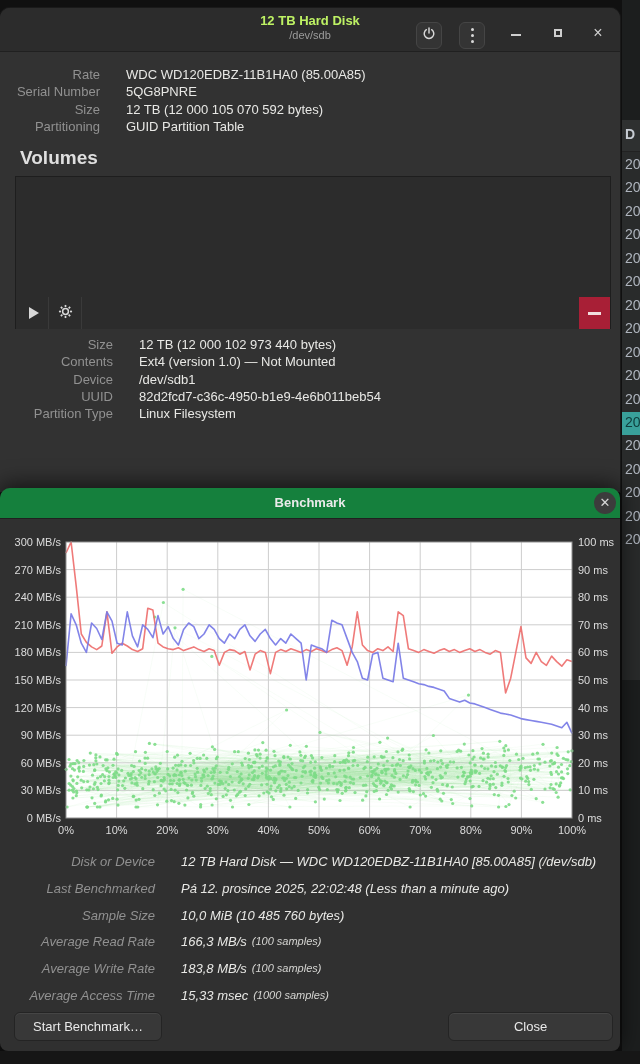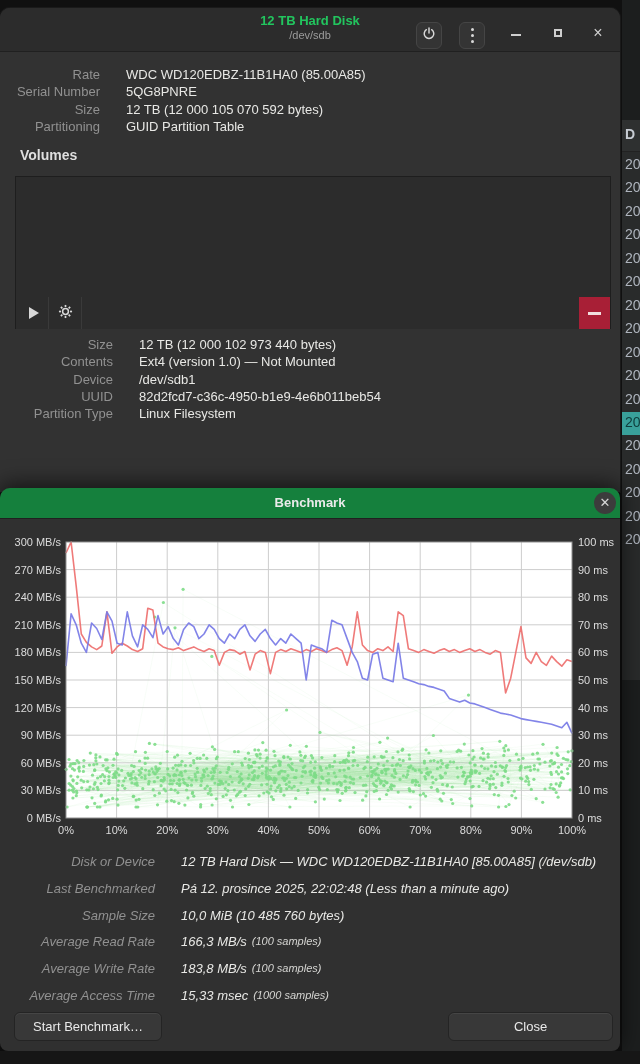--- a/index.html
+++ b/index.html
@@ -14,21 +14,21 @@
   .bg-rows{position:absolute;left:0;top:154px;width:14px;height:420px;}
   .bg-row{position:absolute;left:0;width:18px;height:23px;color:#aeb4bd;font-size:14px;padding-left:3px;line-height:20px;}
   .bg-row.selected{background:#39a09a;color:#0e3d3c;}
 
   
   .main-window{position:absolute;left:0;top:8px;width:620px;height:484px;background:#323232;
     border-radius:10px 10px 0 0;box-shadow:0 0 0 1px #1a1a1a;}
   .titlebar{position:absolute;left:0;top:0;width:620px;height:44px;background:#2c2c2c;
     border-radius:10px 10px 0 0;border-bottom:1px solid #202020;}
   .titlebar .titles{position:absolute;left:0;top:4px;width:620px;text-align:center;pointer-events:none;}
-  .titlebar .title{font-size:13px;font-weight:bold;color:#22c55e;line-height:17px;}
+  .titlebar .title{font-size:13px;font-weight:bold;color:#bef264;line-height:17px;}
   .titlebar .subtitle{font-size:11px;color:#9b9b9b;line-height:13px;}
   .tb-btn{position:absolute;top:14px;width:26px;height:27px;background:#343434;border:1px solid #454545;
     border-radius:6px;display:flex;align-items:center;justify-content:center;cursor:pointer;}
   .btn-power{left:416px;}
   .btn-menu{left:459px;}
   .menu-dots{display:flex;flex-direction:column;gap:3px;}
   .menu-dots i{width:3px;height:3px;border-radius:50%;background:#d8d8d8;}
   .win-ctl{position:absolute;top:18px;color:#cfcfcf;font-size:14px;text-align:center;width:20px;cursor:pointer;}
   .win-min{left:506px;top:14px;}
   .win-min i{display:block;margin:12px auto 0;width:10px;height:2px;background:#cfcfcf;}
@@ -36,21 +36,21 @@
   .win-max i{display:block;margin:5px auto 0;width:8px;height:8px;border:2px solid #cfcfcf;}
   .win-close{left:588px;top:15px;font-size:16px;line-height:20px;}
 
   .kv{position:absolute;left:0;}
   .kv-row{display:flex;line-height:17.3px;font-size:13px;}
   .kv .k{color:#919191;text-align:right;flex:none;}
   .kv .v{color:#e8e8e5;padding-left:26px;white-space:nowrap;}
   .kv-disk{top:58px;} .kv-disk .k{width:100px;}
   .kv-vol{top:328px;} .kv-vol .k{width:113px;}
 
-  .volumes-heading{position:absolute;left:20px;top:139px;font-size:14px;font-weight:bold;color:#dfdfdf;}
+  .volumes-heading{position:absolute;left:20px;top:139px;font-size:19px;font-weight:bold;color:#dfdfdf;}
   .volumes-frame{position:absolute;left:15px;top:168px;width:596px;height:153px;border:1px solid #1e1e1e;background:#2c2c2c;}
   .partition-block{position:absolute;left:0;top:0;width:594px;height:120px;cursor:pointer;
     background:radial-gradient(ellipse at 50% 45%, #35837e 0%, #2c716d 55%, #255f5d 100%);
     border-bottom:1px solid #1f4f4d;box-shadow:inset 0 1px 0 #3f948e;}
   .partition-label{position:absolute;left:0;top:39px;width:100%;text-align:center;color:#d4e5e3;font-size:11px;line-height:14px;}
   .volume-toolbar{position:absolute;left:0;top:120px;width:594px;height:32px;background:#2c2c2c;display:flex;}
   .vt-btn{width:33px;height:32px;border-right:1px solid #3a3a3a;display:flex;align-items:center;justify-content:center;cursor:pointer;}
   .play-tri{width:0;height:0;border-left:10px solid #d8d8d8;border-top:6px solid transparent;border-bottom:6px solid transparent;margin-left:3px;}
   .vt-spacer{flex:1;}
   .vt-del{width:31px;height:32px;background:#a81f36;display:flex;align-items:center;justify-content:center;cursor:pointer;}

